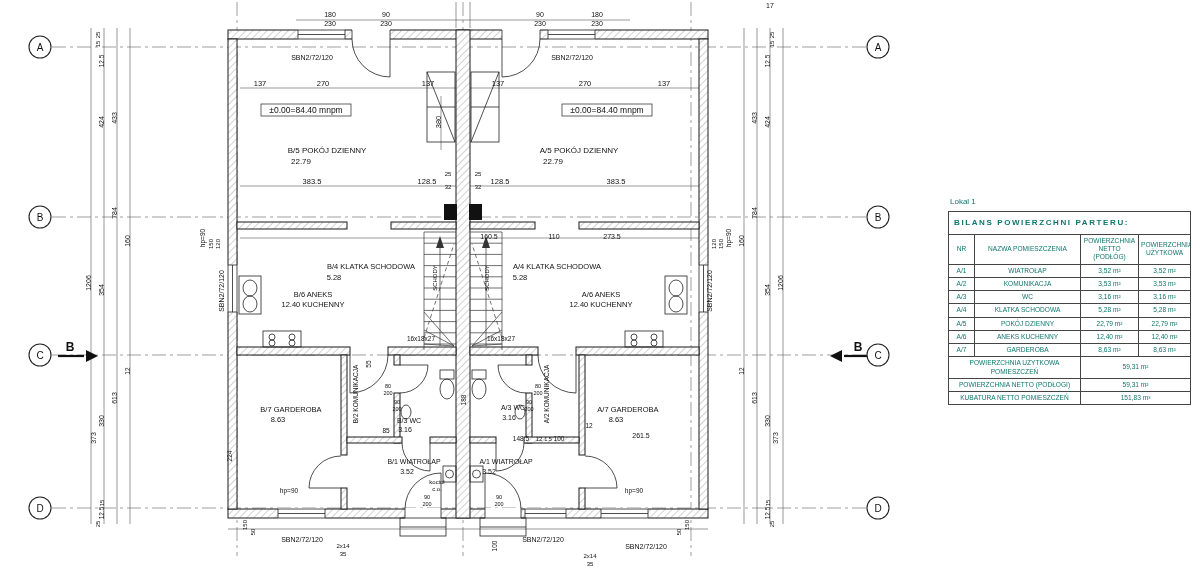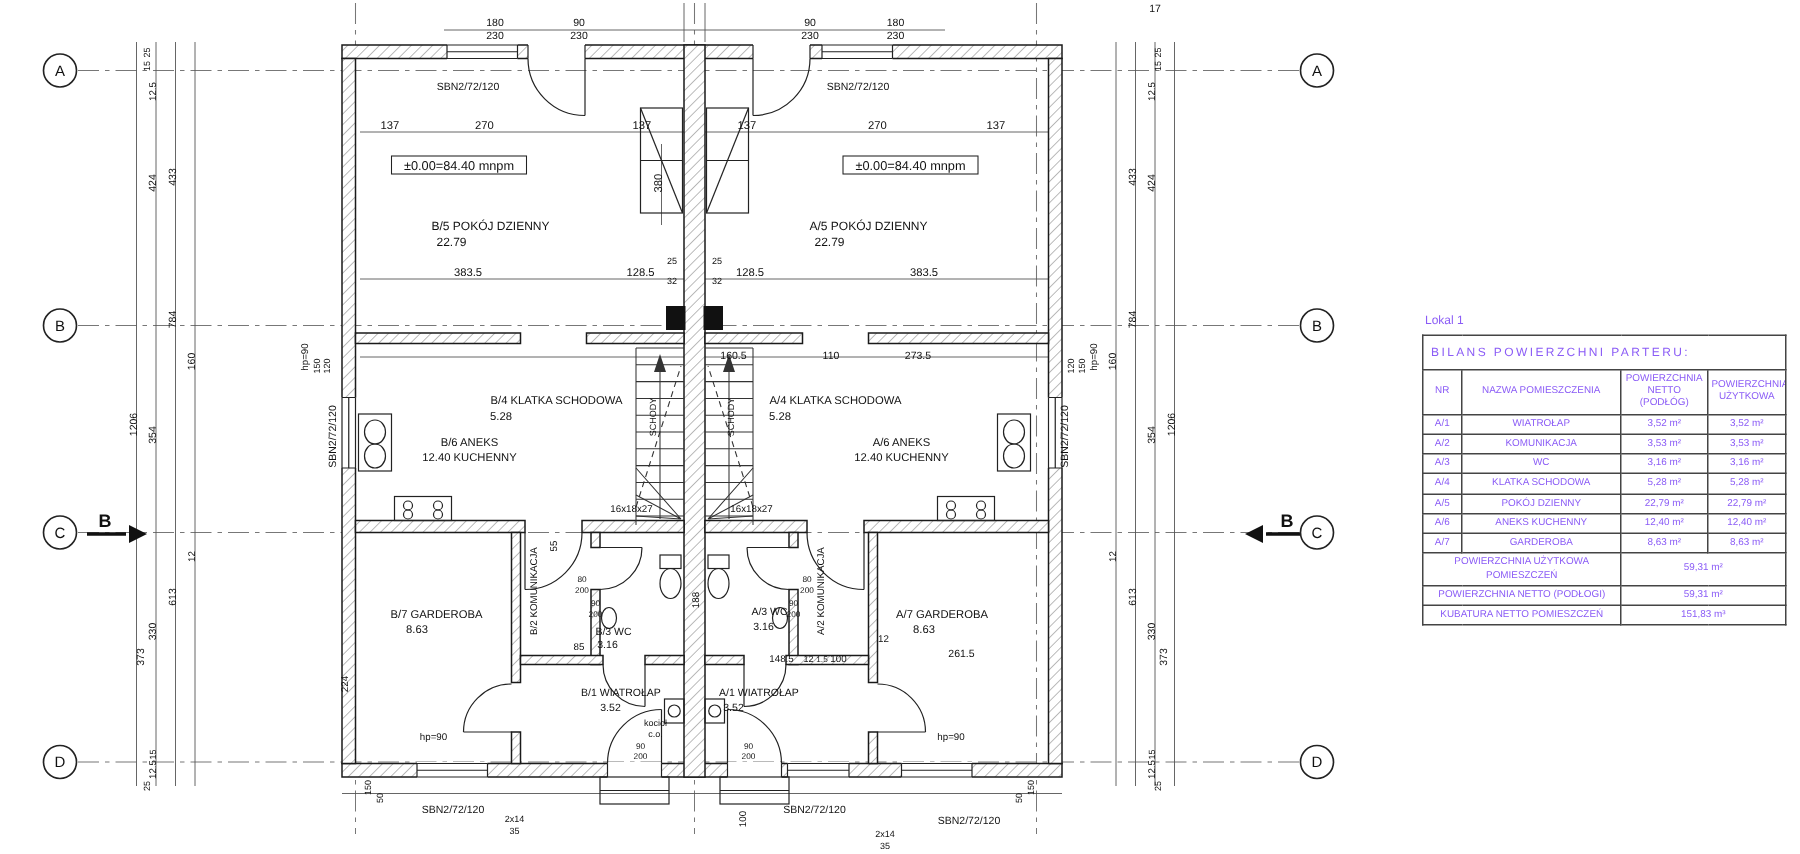--- a/index.html
+++ b/index.html
@@ -1,24 +1,24 @@
 <!DOCTYPE html>
 <html><head>
 <meta charset="utf-8">
 <style>
   *{box-sizing:border-box}
   body{margin:0;background:#fff;font-family:"Liberation Sans",sans-serif}
   .canvas{position:relative;width:1200px;height:569px;background:#fff;overflow:hidden}
   svg text{font-family:"Liberation Sans",sans-serif;fill:#111}
-  .tablebox{position:absolute;left:948px;top:209px;width:242px;color:#8b5cf6}
+  .tablebox{position:absolute;left:948px;top:197px;width:242px;color:#0f766e}
   .lokal{font-size:8px;margin:0 0 5px 2px}
   .tablebox table{border-collapse:collapse;width:100%;table-layout:fixed}
   .tablebox th,.tablebox td{border:1px solid #444;font-size:6.6px;font-weight:400;
     text-align:center;padding:2px 2px;line-height:1.25;overflow:hidden}
-  th.ttl{font-size:8px;letter-spacing:1.6px;text-align:left;padding:6px 5px;white-space:nowrap;font-weight:400}
+  th.ttl{font-size:8px;letter-spacing:1.6px;text-align:left;padding:6px 5px;white-space:nowrap;font-weight:700}
   .cname{text-align:left}
   .sum{padding:6px 3px}
 </style>
 </head>
 <body>
 
 <div class="canvas">
 
 <svg width="1200" height="569" viewBox="0 0 1200 569">
   <defs>

